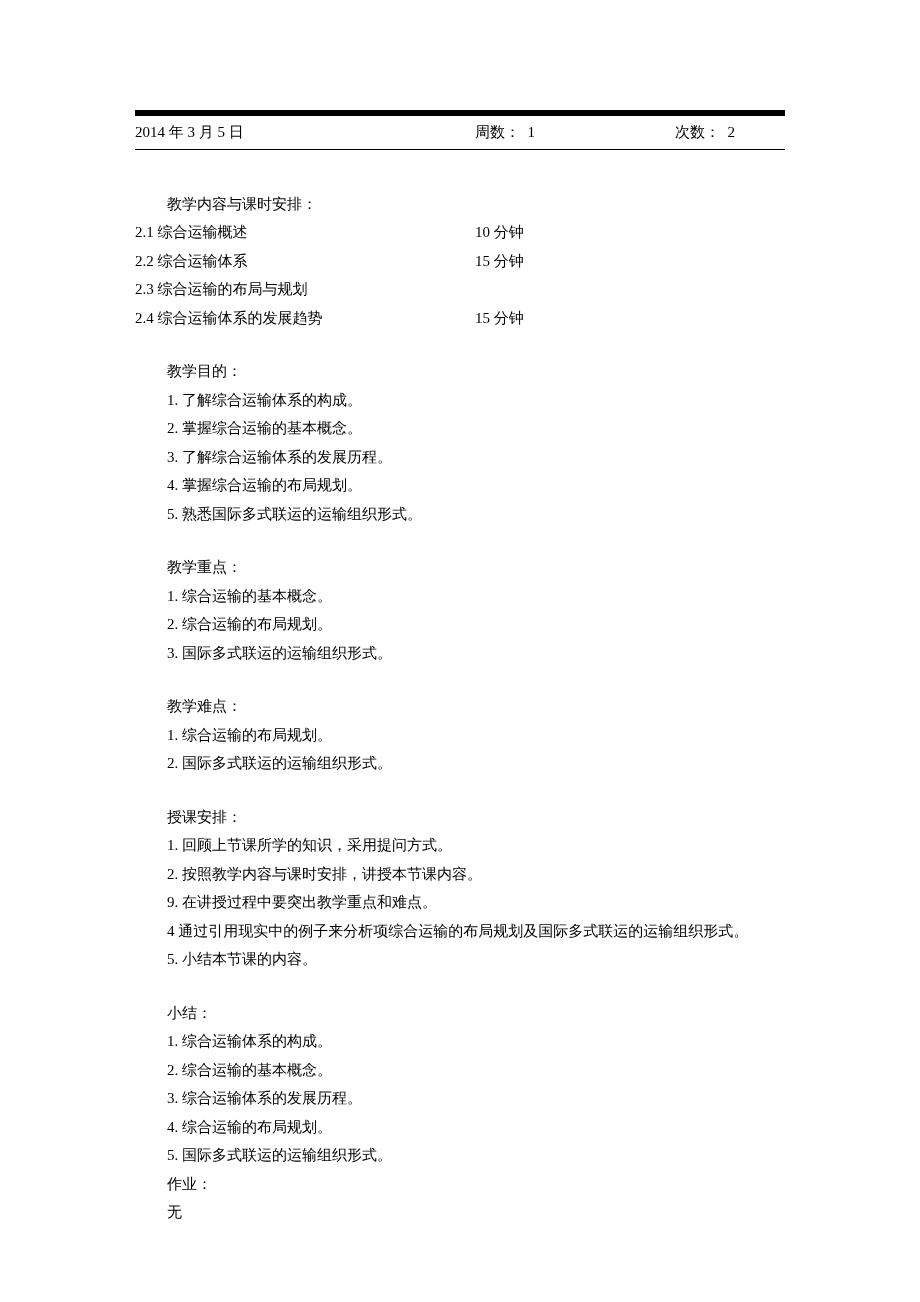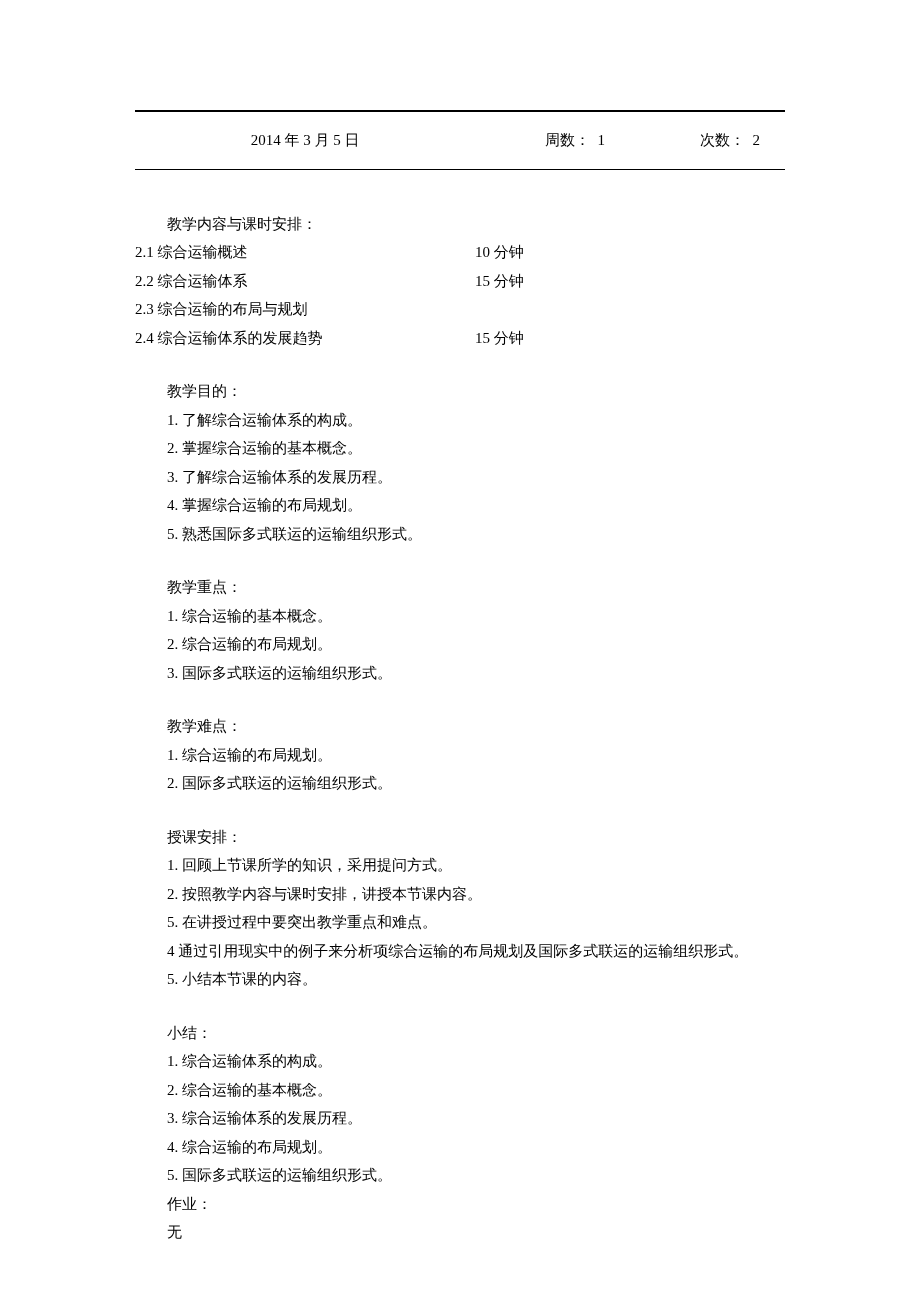--- a/index.html
+++ b/index.html
@@ -11,24 +11,23 @@
       font-family: "SimSun", "宋体", serif;
       font-size: 15px;
       line-height: 1.9;
       color: #000;
       background: #fff;
       padding: 110px 135px 50px 135px;
       width: 920px;
     }
     .header-row {
       display: flex;
-      border-top: 2px solid #000000;
+      border-top: 6px solid #000000;
       border-bottom: 1px solid #000;
-      padding: 14px 0;
-      text-align: center;
+      padding: 2px 0;
     }
     .header-date {
       flex: 0 0 340px;
     }
     .header-week {
       flex: 0 0 200px;
     }
     .header-count {
       flex: 1;
     }
@@ -104,21 +103,21 @@
 <div class="section">
   <div class="item">教学难点：</div>
   <div class="item">1. 综合运输的布局规划。</div>
   <div class="item">2. 国际多式联运的运输组织形式。</div>
 </div>
 
 <div class="section">
   <div class="item">授课安排：</div>
   <div class="item">1. 回顾上节课所学的知识，采用提问方式。</div>
   <div class="item">2. 按照教学内容与课时安排，讲授本节课内容。</div>
-  <div class="item">5. 在讲授过程中要突出教学重点和难点。</div>
+  <div class="item">9. 在讲授过程中要突出教学重点和难点。</div>
   <div class="item">4 通过引用现实中的例子来分析项综合运输的布局规划及国际多式联运的运输组织形式。</div>
   <div class="item">5. 小结本节课的内容。</div>
 </div>
 
 <div class="section">
   <div class="item">小结：</div>
   <div class="item">1. 综合运输体系的构成。</div>
   <div class="item">2. 综合运输的基本概念。</div>
   <div class="item">3. 综合运输体系的发展历程。</div>
   <div class="item">4. 综合运输的布局规划。</div>

